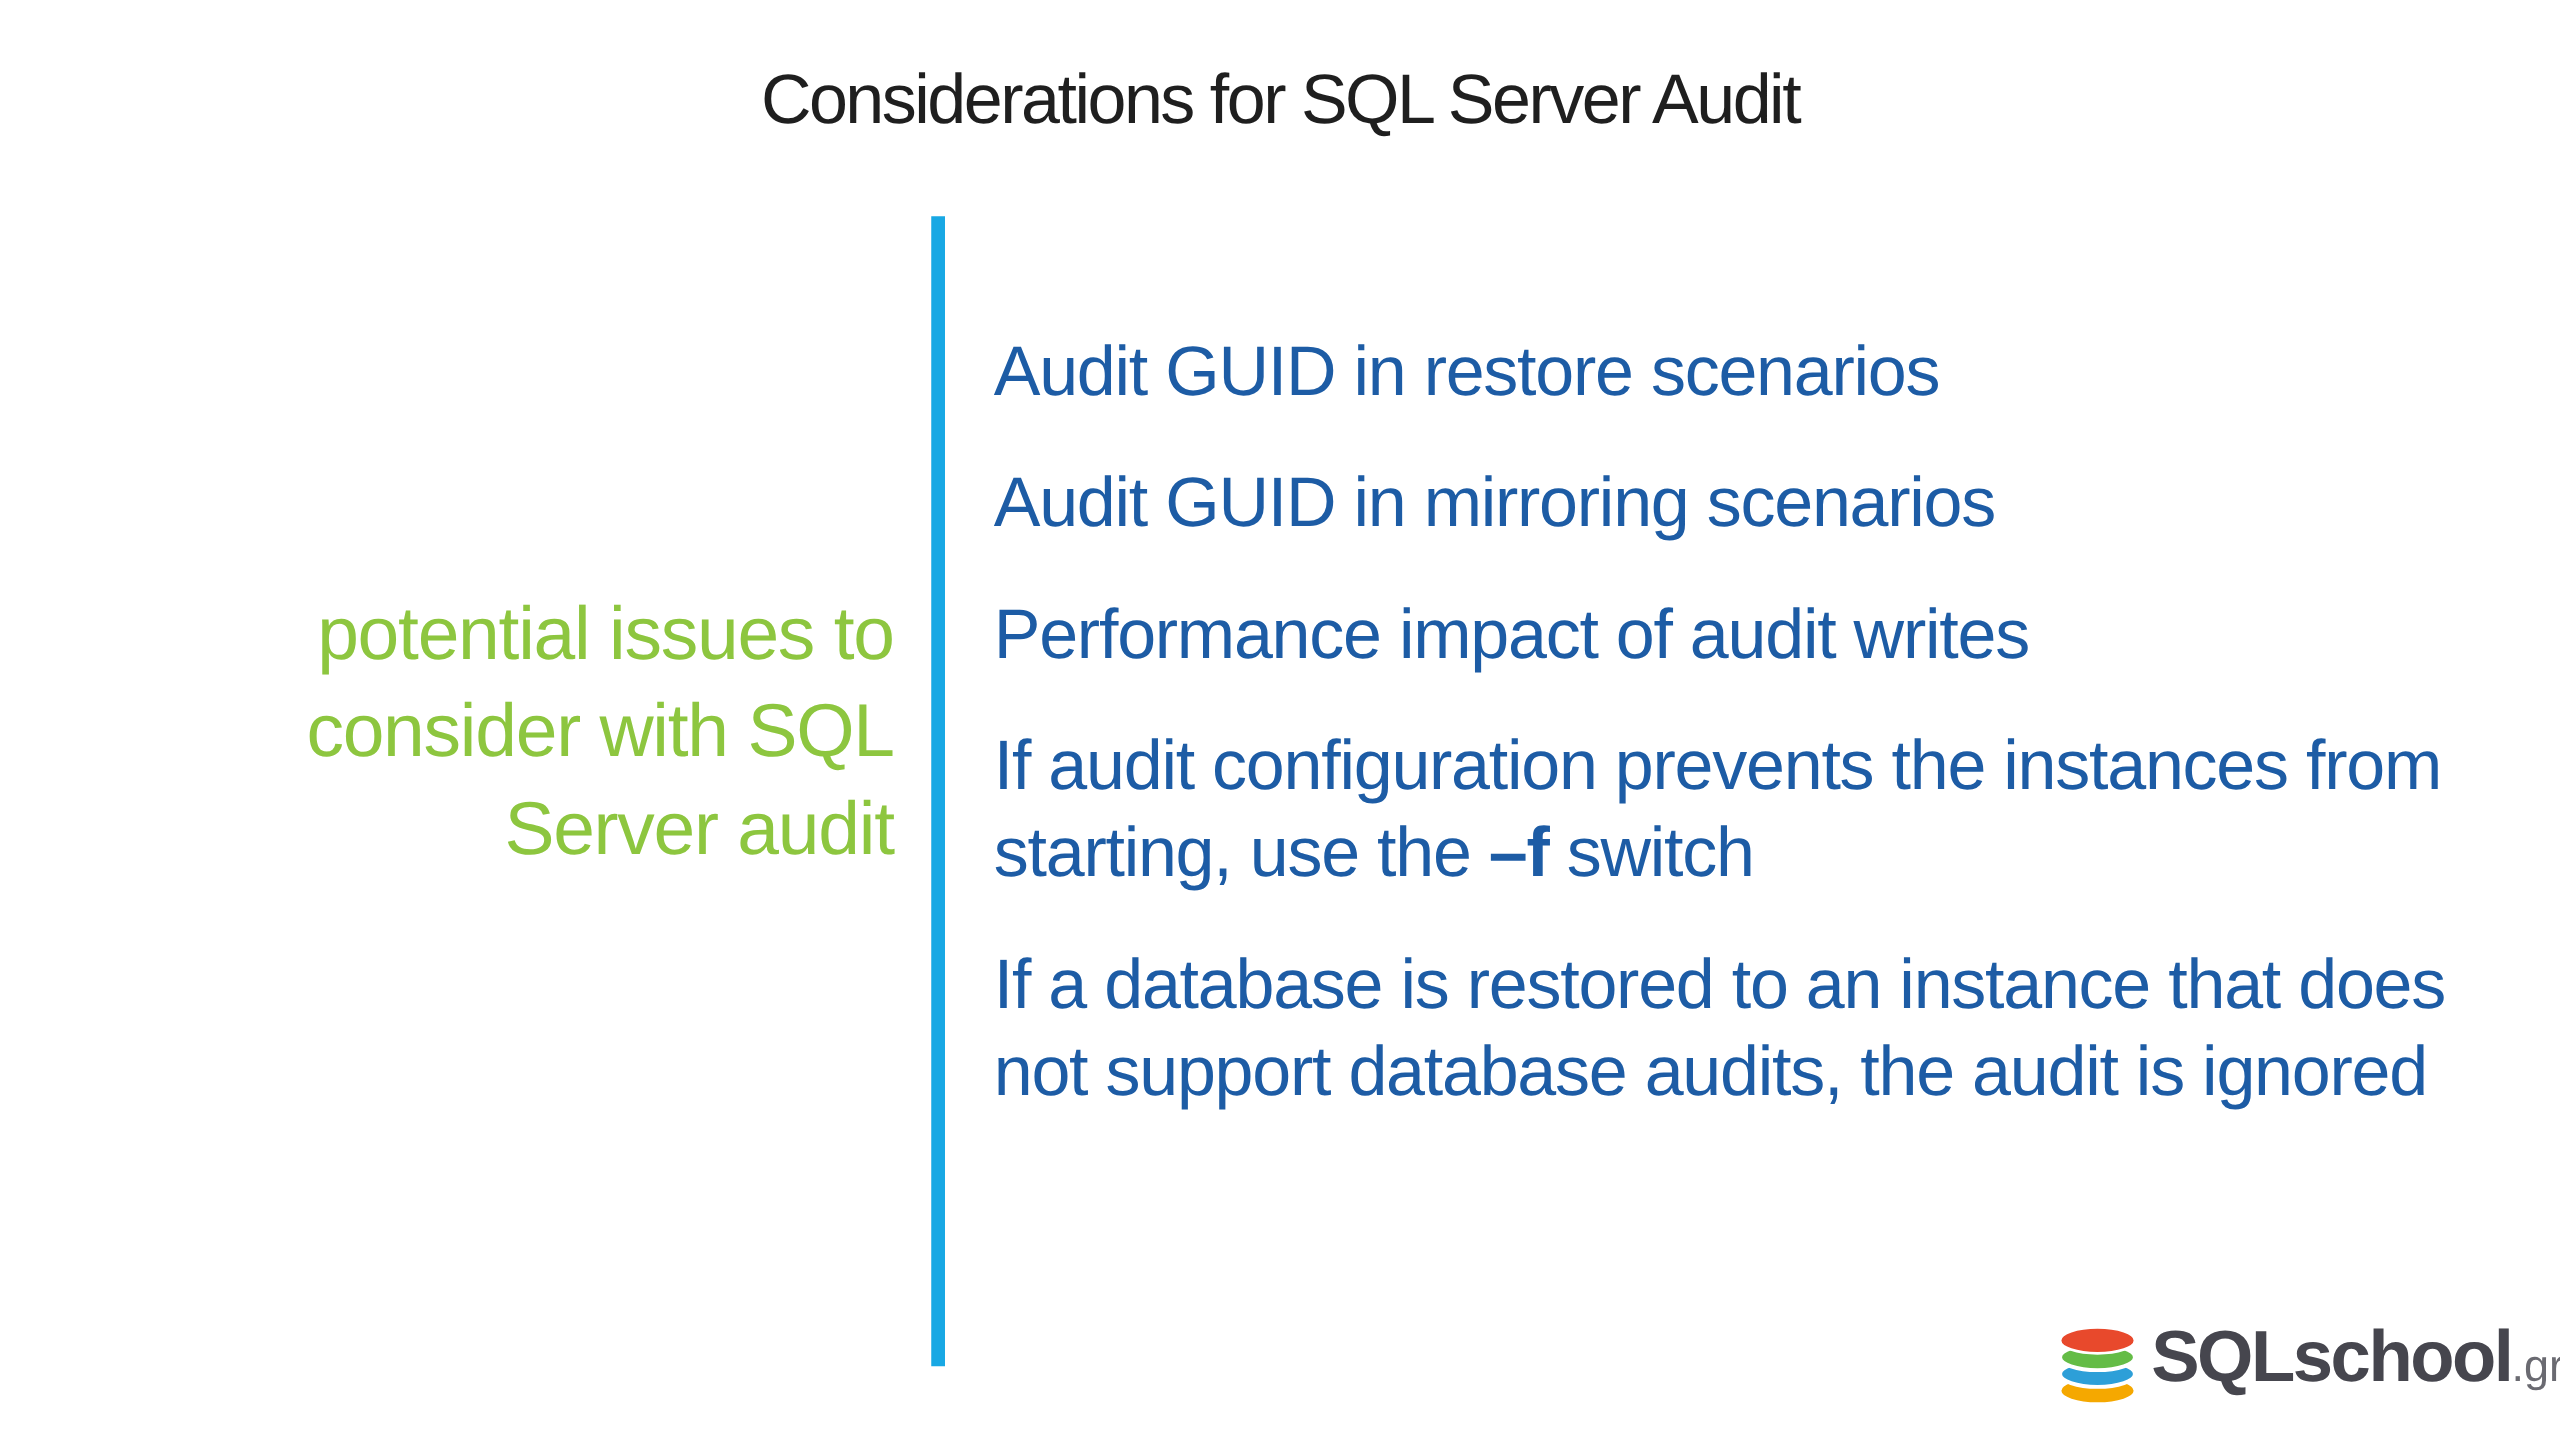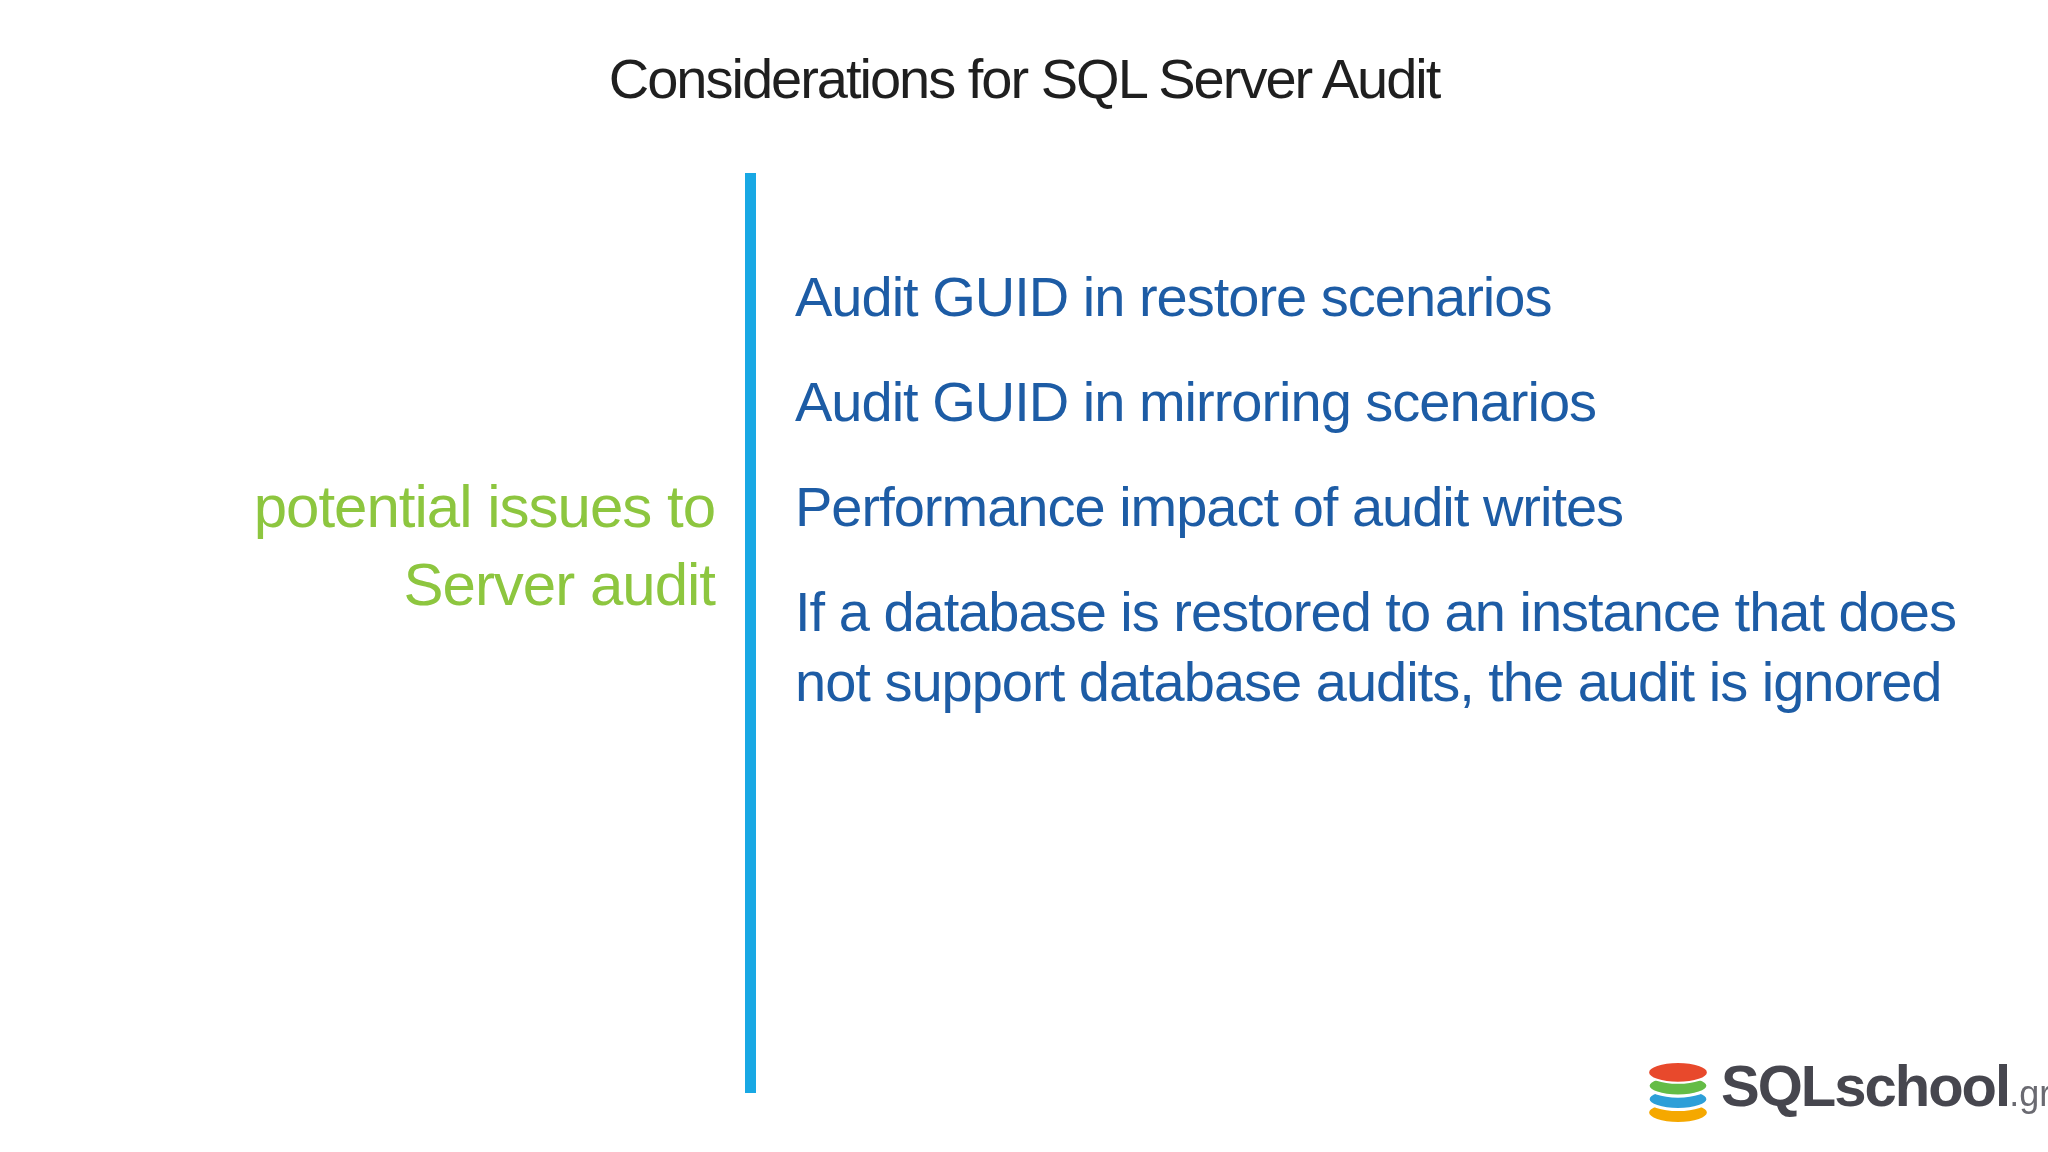--- a/index.html
+++ b/index.html
@@ -54,27 +54,29 @@
 <body>
 
 <div class="slide">
 
   <h1 class="title">Considerations for SQL Server Audit</h1>
 
   <div class="divider"></div>
 
   <div class="left-note">
       <div class="note-line">potential issues to</div>
+      <div class="note-line">consider with SQL</div>
       <div class="note-line">Server audit</div>
     </div>
 
   <div class="bullet-list">
       <div class="bullet"><span>Audit GUID in restore scenarios</span></div>
       <div class="bullet"><span>Audit GUID in mirroring scenarios</span></div>
       <div class="bullet"><span>Performance impact of audit writes</span></div>
+      <div class="bullet"><span>If audit configuration prevents the instances from starting, use the </span><span class="b">–f</span><span> switch</span></div>
       <div class="bullet"><span>If a database is restored to an instance that does not support database audits, the audit is ignored</span></div>
     </div>
 
   <div class="logo">
     <svg class="logo-icon" viewBox="0 0 64 62" xmlns="http://www.w3.org/2000/svg">
       <ellipse cx="32" cy="50" rx="29" ry="10" stroke="#ffffff" stroke-width="2" fill="#F5A800"></ellipse>
       <ellipse cx="32" cy="37" rx="29" ry="10" stroke="#ffffff" stroke-width="3" fill="#2D9FD8"></ellipse>
       <ellipse cx="32" cy="24" rx="29" ry="10" stroke="#ffffff" stroke-width="3" fill="#64BC46"></ellipse>
       <ellipse cx="32" cy="11" rx="29" ry="10" stroke="#ffffff" stroke-width="2" fill="#E8492C"></ellipse>
     </svg>

